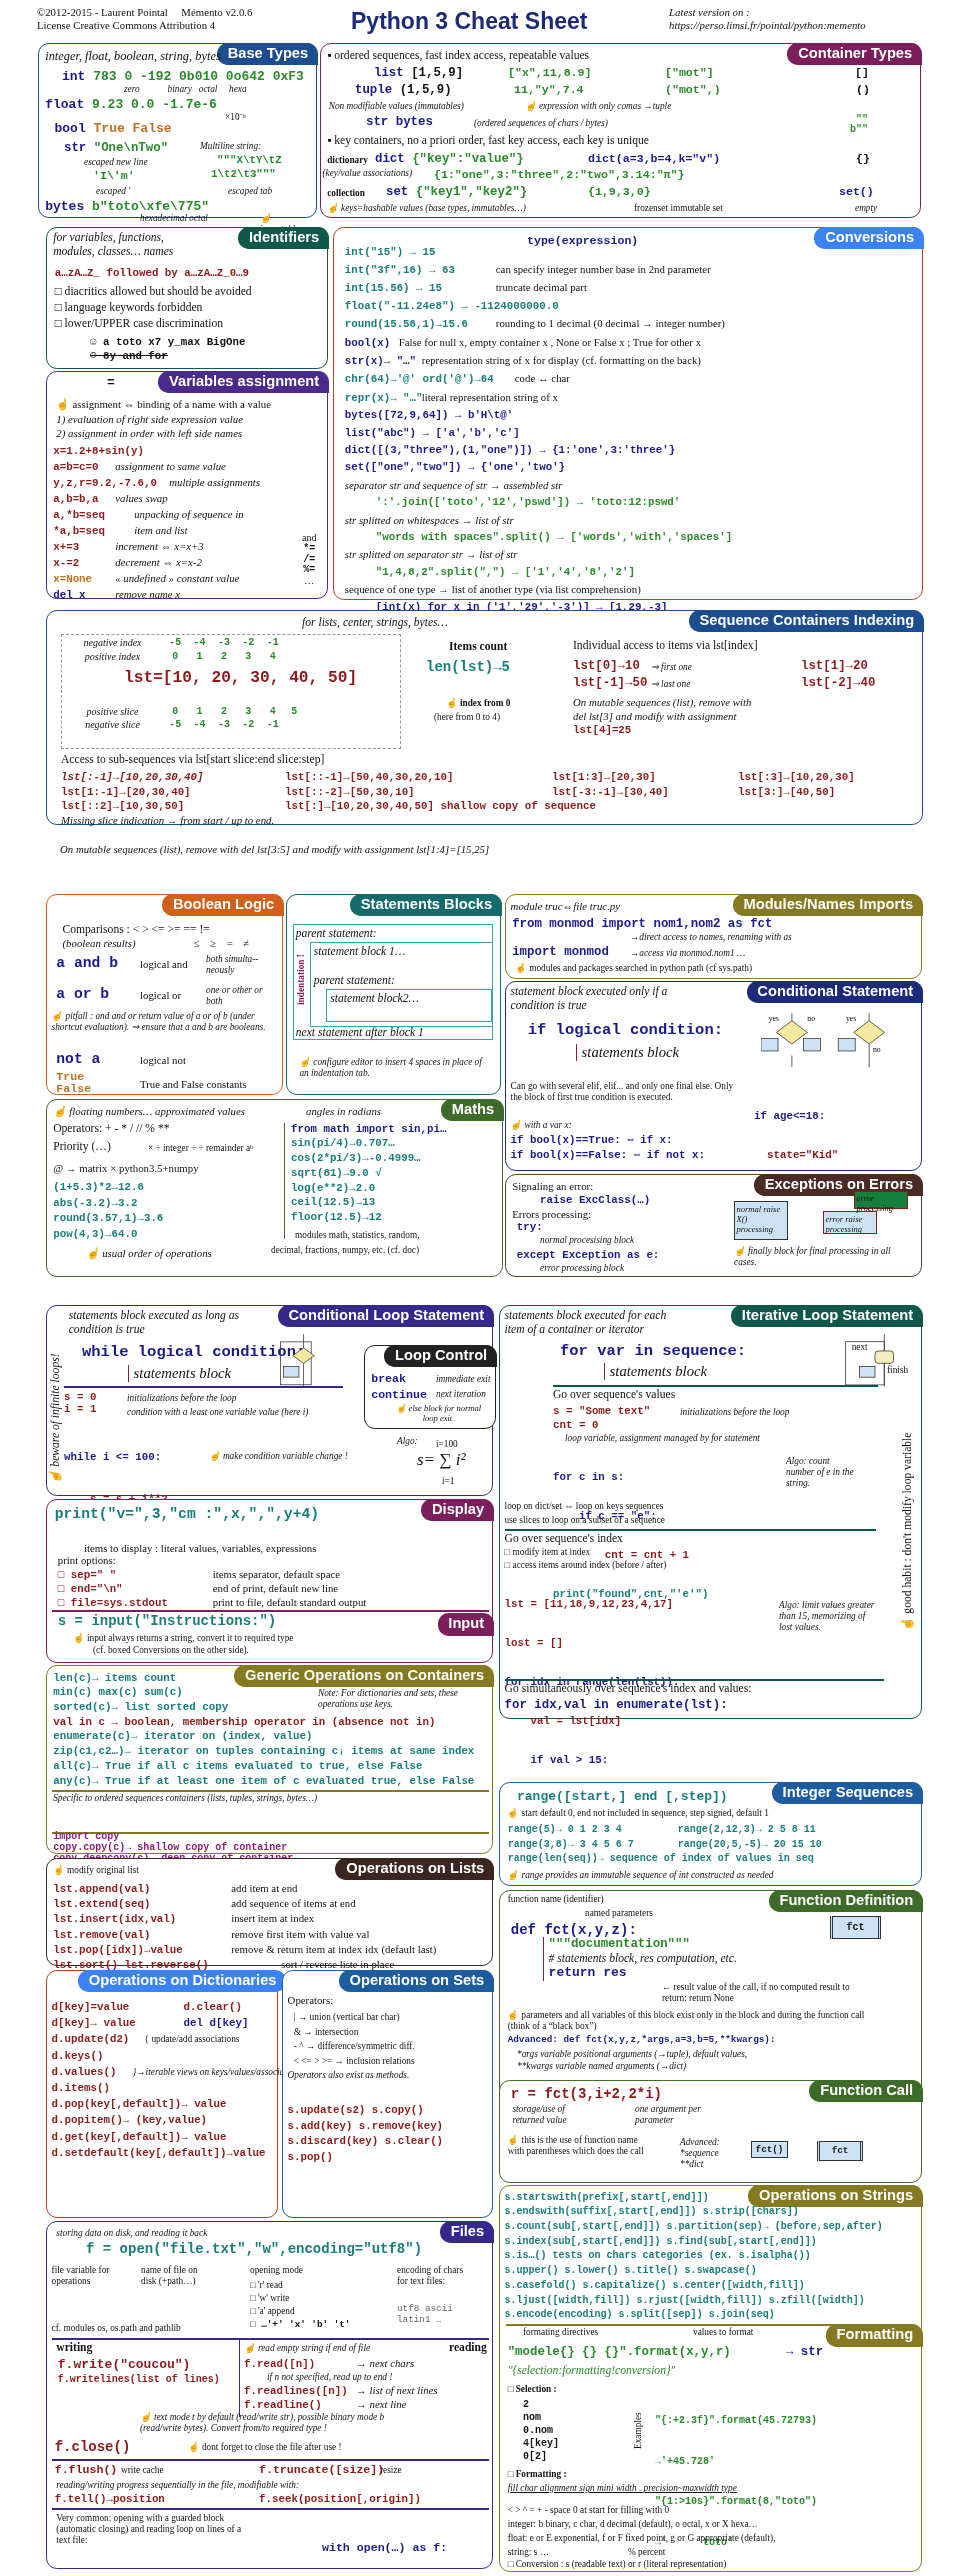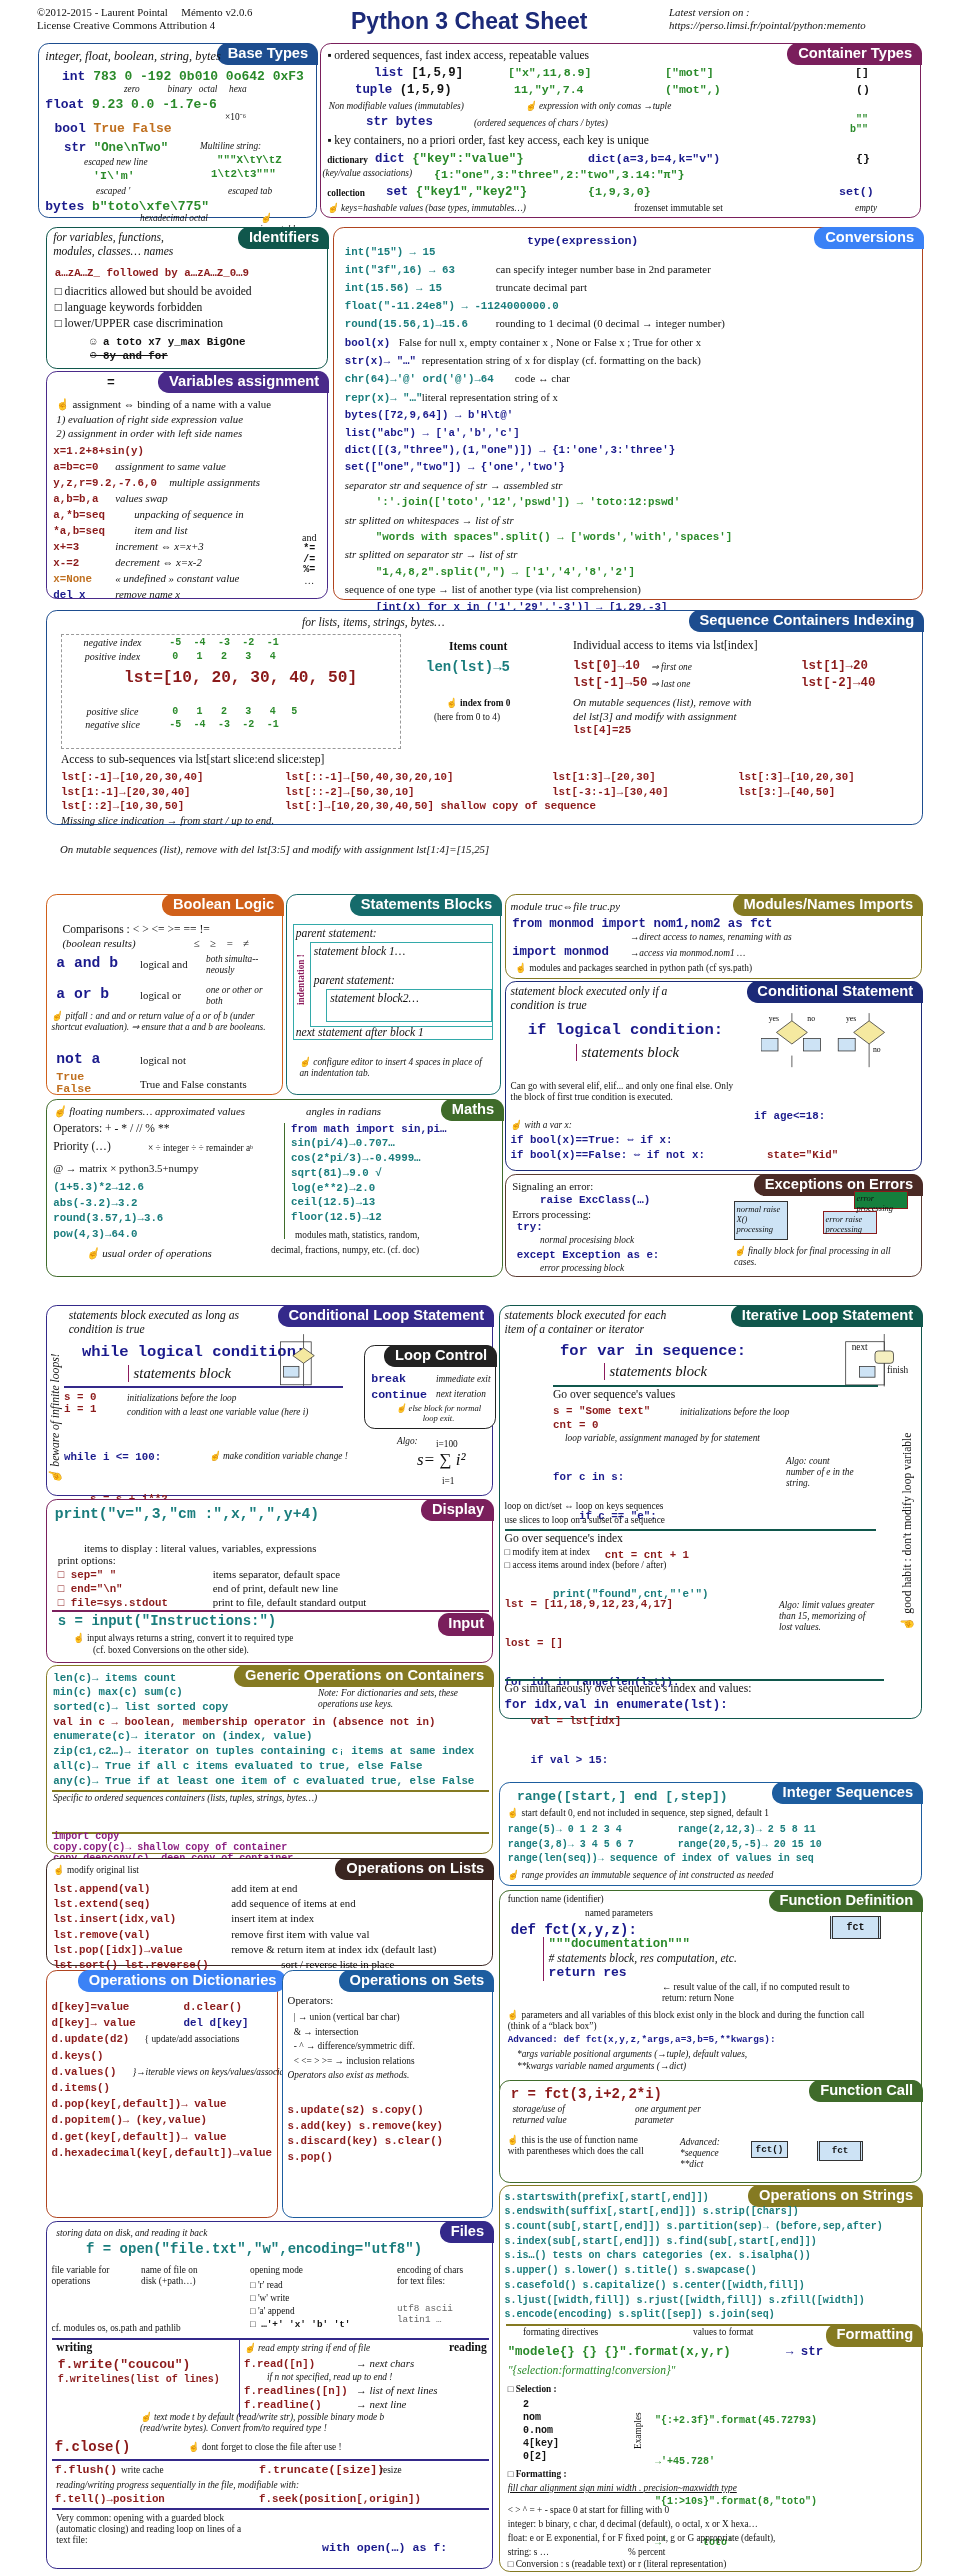--- a/index.html
+++ b/index.html
@@ -172,21 +172,21 @@
     <div class="line mono str ind">"words with  spaces".split() → ['words','with','spaces']</div>
     <div class="line it">str splitted on separator str → list of str</div>
     <div class="line mono str ind">"1,4,8,2".split(",") → ['1','4','8','2']</div>
     <div class="line">sequence of one type → list of another type (via list comprehension)</div>
     <div class="line mono kw ind">[int(x) for x in ('1','29','-3')] → [1,29,-3]</div>
   </div>
 </div>
 
 <div class="box c-blue" style="left:46px;top:610px;width:877px;height:215px;">
   <div class="tab t-blue">Sequence Containers Indexing</div>
-  <div class="abs it" style="left:255px;top:4.6px;font-size:11.6px;">for lists, items, strings, bytes…</div>
+  <div class="abs it" style="left:255px;top:4.6px;font-size:11.6px;">for lists, center, strings, bytes…</div>
   <div class="abs" style="left:14px;top:23px;width:340px;height:115px;border:0.8px dashed #999;">
     <table class="tbl" style="position:absolute;left:0;top:1.5px;font-size:10px;border-collapse:collapse;">
       <tbody>
           <tr>
             <td class="it" style="width:101px;">negative index</td>
             <td class="mono num">-5</td>
             <td class="mono num">-4</td>
             <td class="mono num">-3</td>
             <td class="mono num">-2</td>
             <td class="mono num">-1</td>
@@ -233,21 +233,21 @@
   <div class="abs it small" style="left:604px;top:51px;">⇒ first one</div>
   <div class="abs mono var" style="left:754px;top:48px;font-size:12.4px;">lst[1]→20</div>
   <div class="abs mono var" style="left:526px;top:65px;font-size:12.4px;">lst[-1]→50</div>
   <div class="abs it small" style="left:604px;top:68px;">⇒ last one</div>
   <div class="abs mono var" style="left:754px;top:65px;font-size:12.4px;">lst[-2]→40</div>
   <div class="abs it" style="left:526px;top:85px;font-size:10.8px;">On mutable sequences (list), remove with</div>
   <div class="abs it" style="left:526px;top:99px;font-size:10.8px;">del lst[3] and modify with assignment</div>
   <div class="abs mono var" style="left:526px;top:113px;font-size:10.8px;">lst[4]=25</div>
   <div class="abs" style="left:14px;top:142px;font-size:11.6px;">Access to sub-sequences via lst[start slice:end slice:step]</div>
   <div class="abs mono var" style="left:14px;top:159px;font-size:10.8px;line-height:14.7px;">
-    <div class="line"><span style="display:inline-block;width:224px;">lst[:-1]→[10,20,30,40]</span><span style="display:inline-block;width:267px;">lst[::-1]→[50,40,30,20,10]</span><span style="display:inline-block;width:186px;">lst[1:3]→[20,30]</span><span>lst[:3]→[10,20,30]</span></div>
+    <div class="line"><span style="display:inline-block;width:224px;font-style:italic;">lst[:-1]→[10,20,30,40]</span><span style="display:inline-block;width:267px;">lst[::-1]→[50,40,30,20,10]</span><span style="display:inline-block;width:186px;">lst[1:3]→[20,30]</span><span>lst[:3]→[10,20,30]</span></div>
     <div class="line"><span style="display:inline-block;width:224px;">lst[1:-1]→[20,30,40]</span><span style="display:inline-block;width:267px;">lst[::-2]→[50,30,10]</span><span style="display:inline-block;width:186px;">lst[-3:-1]→[30,40]</span><span>lst[3:]→[40,50]</span></div>
     <div class="line"><span style="display:inline-block;width:224px;">lst[::2]→[10,30,50]</span><span>lst[:]→[10,20,30,40,50] shallow copy of sequence</span></div>
   </div>
   <div class="abs it" style="left:14px;top:203px;font-size:10.8px;">Missing slice indication → from start / up to end.</div>
 </div>
 <div class="abs it" style="left:60px;top:843px;font-size:10.8px;">On mutable sequences (list), remove with del lst[3:5] and modify with assignment lst[1:4]=[15,25]</div>
 
 <div class="box c-orange" style="left:46px;top:894px;width:237px;height:201px;">
   <div class="tab t-orange">Boolean Logic</div>
   <div class="abs" style="left:15.5px;top:28px;font-size:11.6px;">Comparisons : &lt; &gt; &lt;= &gt;= == !=</div>
@@ -526,21 +526,21 @@
   <div class="abs mono var" style="left:4.6px;top:28px;font-size:10.8px;line-height:16.2px;">
     <div class="line"><span style="display:inline-block;width:132px;">d[key]=value</span><span>d.clear()</span></div>
     <div class="line"><span style="display:inline-block;width:132px;">d[key]→ value</span><span class="kw">del d[key]</span></div>
     <div class="line"><span style="display:inline-block;width:93px;">d.update(d2)</span><span class="small" style="font-family:'Liberation Serif',serif;font-weight:normal;color:#111;">{ update/add associations</span></div>
     <div class="line">d.keys()</div>
     <div class="line"><span style="display:inline-block;width:81px;">d.values()</span><span class="it small" style="font-family:'Liberation Serif',serif;font-weight:normal;color:#111;">}→iterable views on keys/values/associations</span></div>
     <div class="line">d.items()</div>
     <div class="line">d.pop(key[,default])→ value</div>
     <div class="line">d.popitem()→ (key,value)</div>
     <div class="line">d.get(key[,default])→ value</div>
-    <div class="line">d.hexadecimal(key[,default])→value</div>
+    <div class="line">d.setdefault(key[,default])→value</div>
   </div>
 </div>
 
 <div class="box c-lblue" style="left:282px;top:1970px;width:211px;height:248px;">
   <div class="tab t-lblue">Operations on Sets</div>
   <div class="abs" style="left:4.6px;top:23px;font-size:10.8px;">Operators:</div>
   <div class="abs small" style="left:10.8px;top:39px;line-height:14.7px;">
     <div>|  → union (vertical bar char)</div>
     <div>&amp;  → intersection</div>
     <div>- ^  → difference/symmetric diff.</div>

